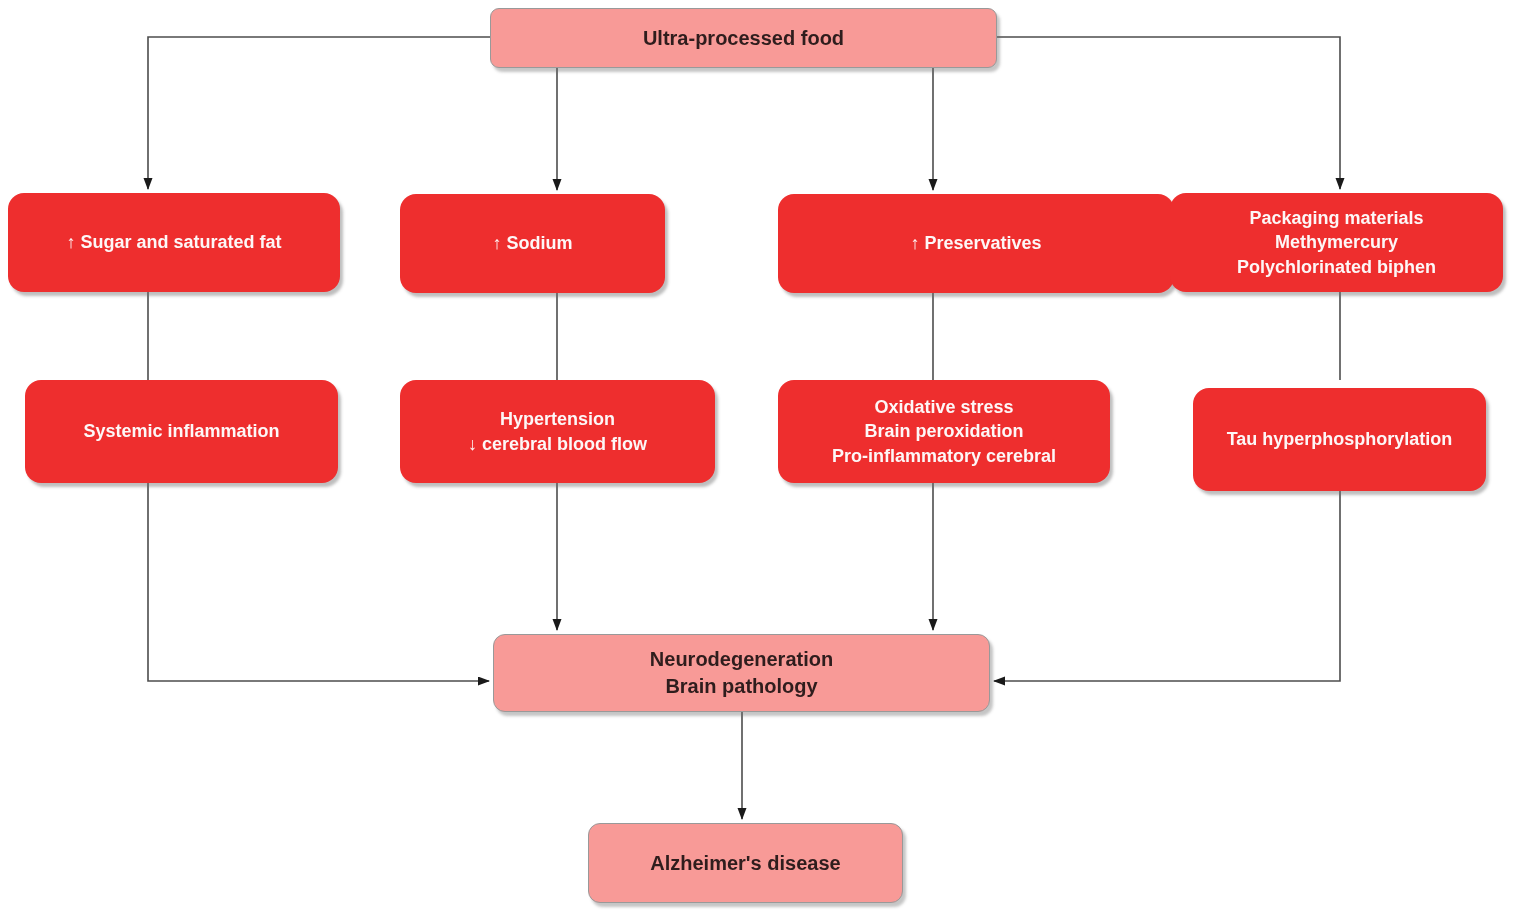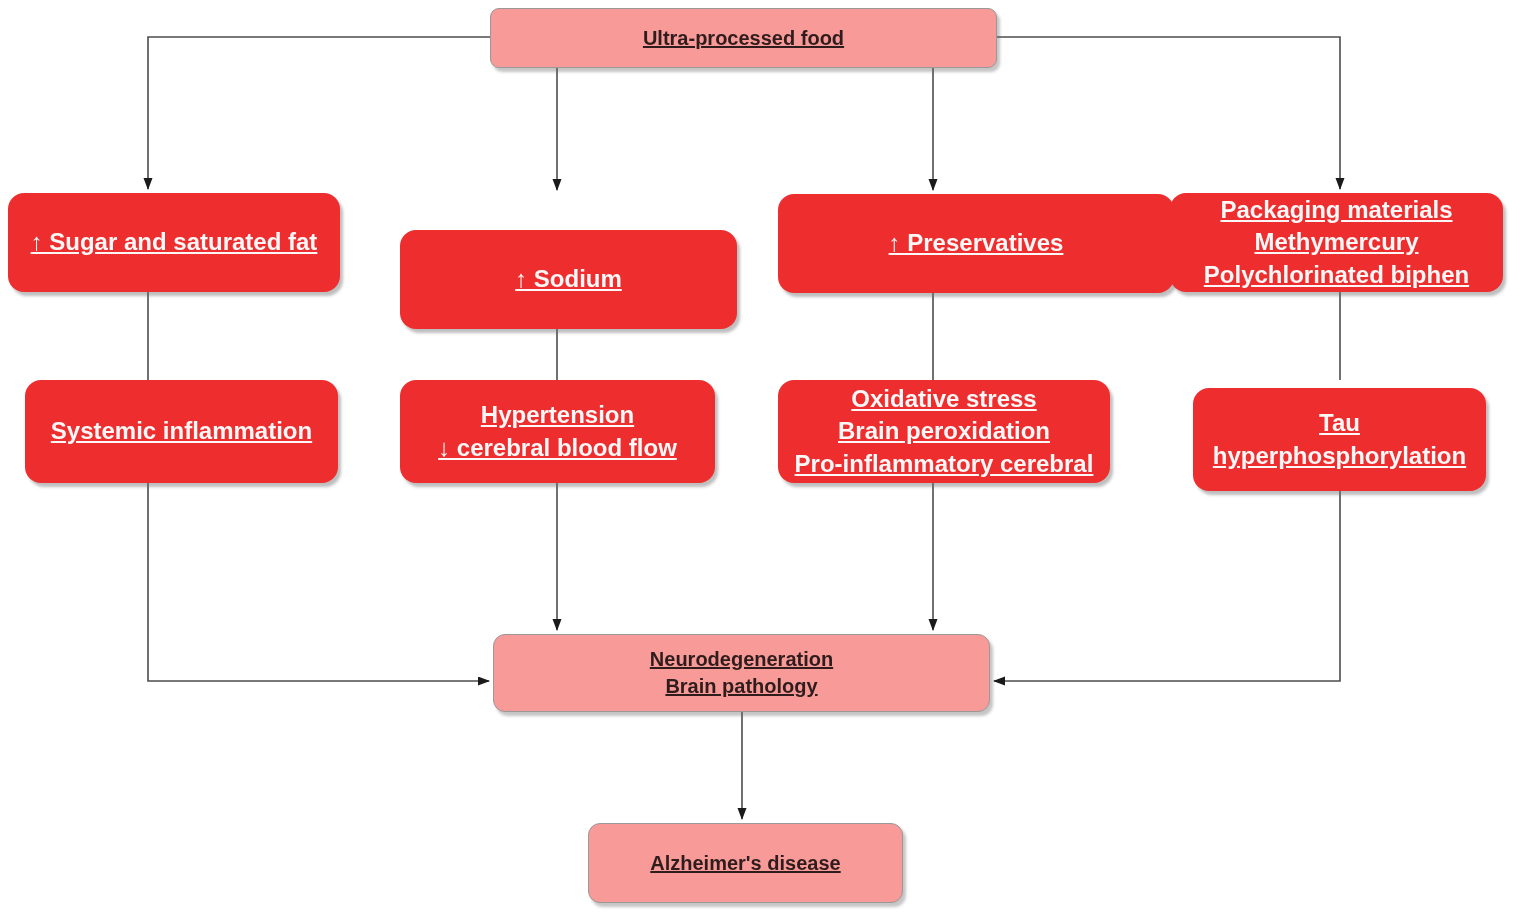--- a/index.html
+++ b/index.html
@@ -17,45 +17,44 @@
     width:1535px;height:914px;
     background:#ffffff;
     overflow:hidden;
   }
   .wires{position:absolute;inset:0;width:1535px;height:914px;}
   .wires path{stroke:var(--line);stroke-width:1.6;fill:none;}
   .node{
     position:absolute;
     display:flex;flex-direction:column;
     align-items:center;justify-content:center;
-    text-align:center;
+    text-align:left;
     font-weight:bold;
     box-sizing:border-box;
     line-height:1.35;
-    text-decoration:underline;
   }
   .node-red{
     background:var(--node-red);
     color:var(--text-on-red);
     border-radius:16px;
-    font-size:24px;
+    font-size:18px;
     box-shadow:3px 4px 3px rgba(110,110,110,.45);
   }
   .node-pink{
     background:var(--node-pink);
     color:var(--text-on-pink);
     border:1px solid #999999;
     border-radius:9px;
     font-size:20px;
     box-shadow:3px 4px 3px rgba(110,110,110,.40);
   }
   
   #n-ultra        {left:490px; top:8px;   width:507px; height:60px;}
   #n-sugar        {left:8px;   top:193px; width:332px; height:99px;}
-  #n-sodium       {left:400px; top:194px; width:337px; height:99px;margin-top:36px;}
+  #n-sodium       {left:400px; top:194px; width:265px; height:99px;}
   #n-preservatives{left:778px; top:194px; width:396px; height:99px;}
   #n-packaging    {left:1170px;top:193px; width:333px; height:99px;}
   #n-inflammation {left:25px;  top:380px; width:313px; height:103px;}
   #n-hypertension {left:400px; top:380px; width:315px; height:103px;}
   #n-oxidative    {left:778px; top:380px; width:332px; height:103px;}
   #n-tau          {left:1193px;top:388px; width:293px; height:103px;}
   #n-neuro        {left:493px; top:634px; width:497px; height:78px; border-radius:12px;}
   #n-alzheimer    {left:588px; top:823px; width:315px; height:80px; border-radius:12px;}
 </style>
 </head>

